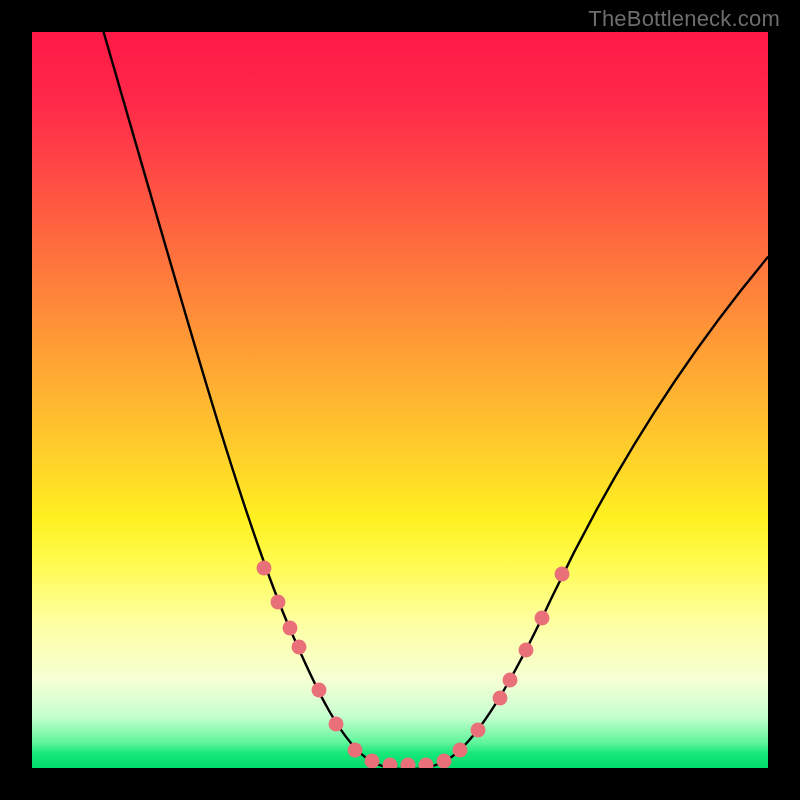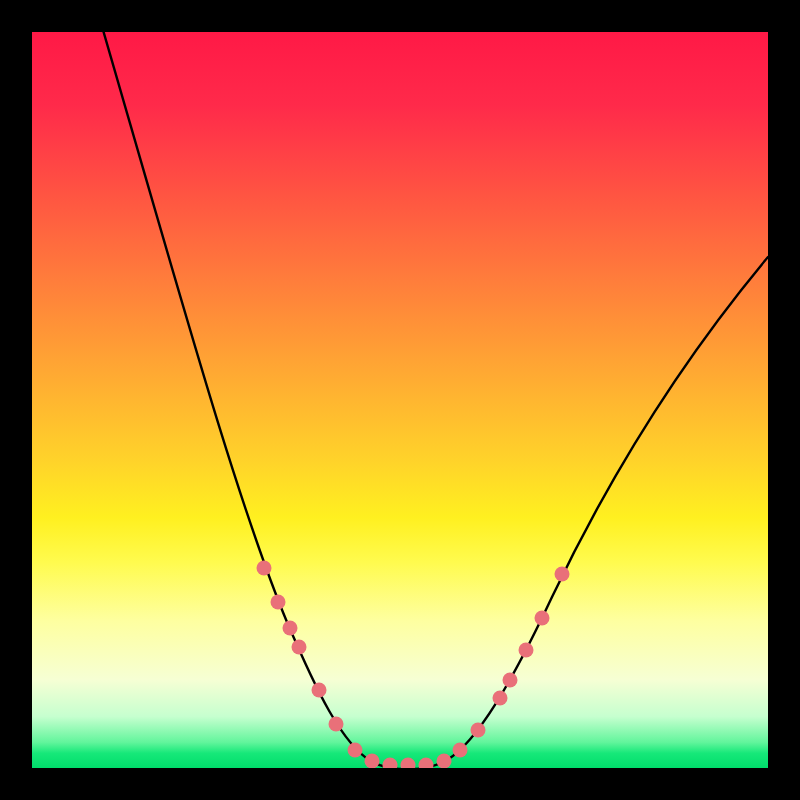--- a/index.html
+++ b/index.html
@@ -62,20 +62,21 @@
   }
   .dot {
     fill: #e97079;
     stroke: none;
   }
 </style>
 </head>
 <body>
 
 <div class="frame">
+  <div class="watermark">TheBottleneck.com</div>
   <div class="plot">
     <svg class="curve" viewBox="0 0 736 736" preserveAspectRatio="none">
       <path stroke="#000" fill="none" stroke-width="2.4" stroke-linecap="round" d="M 60 -40 C 150 270, 205 470, 255 590 C 285 660, 310 712, 340 730 C 360 740, 395 740, 415 728 C 445 710, 480 650, 520 565 C 570 460, 640 340, 736 225"></path>
       <g id="markers">
           <circle cx="232" cy="536" r="7.5" class="dot"></circle>
           <circle cx="246" cy="570" r="7.5" class="dot"></circle>
           <circle cx="258" cy="596" r="7.5" class="dot"></circle>
           <circle cx="267" cy="615" r="7.5" class="dot"></circle>
           <circle cx="287" cy="658" r="7.5" class="dot"></circle>
           <circle cx="304" cy="692" r="7.5" class="dot"></circle>

